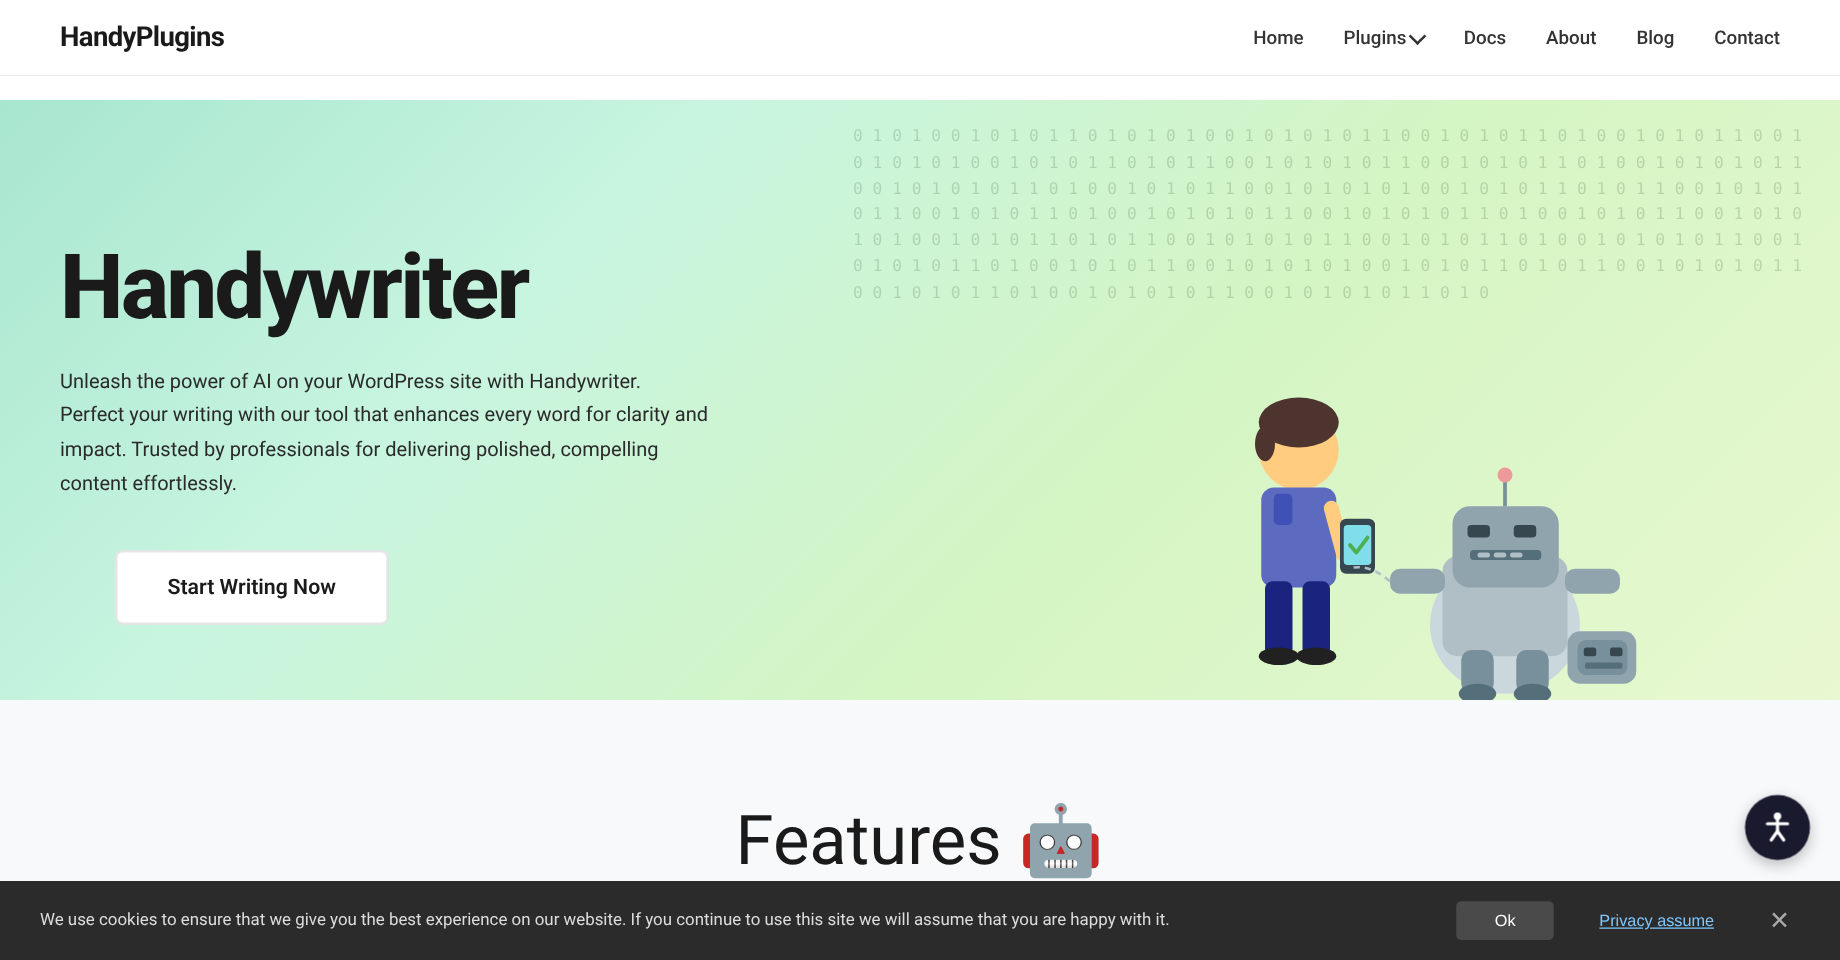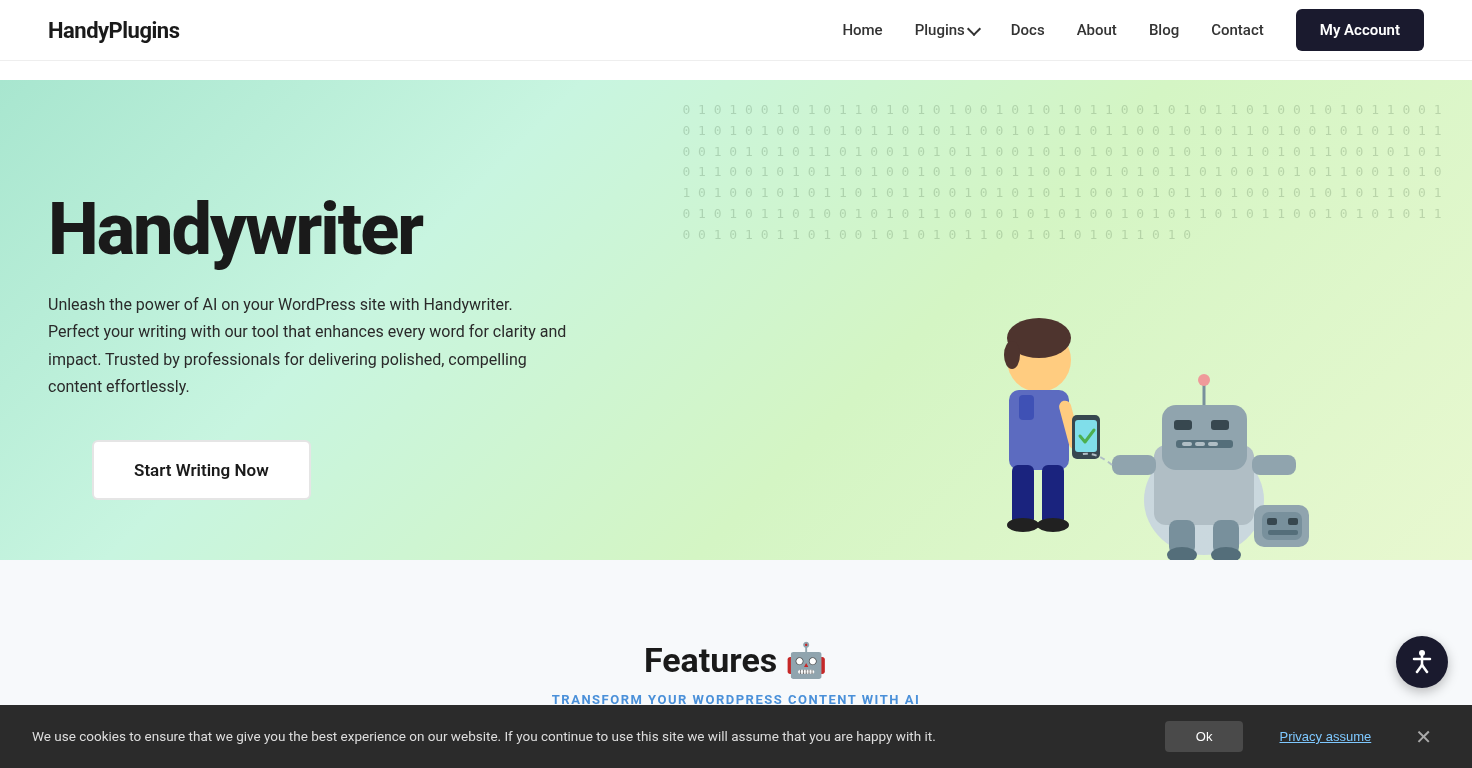--- a/index.html
+++ b/index.html
@@ -137,22 +137,22 @@
       height: 300px;
     }
 
     
     .features {
       background: #f7f9fb;
       padding: 80px 48px 60px;
       text-align: center;
     }
     .features-title {
-      font-size: 34px;
-      font-weight: 700;
+      font-size: 55px;
+      font-weight: 400;
       color: #1a1a1a;
       margin-bottom: 12px;
     }
     .features-subtitle {
       font-size: 13px;
       font-weight: 700;
       color: #4a90d9;
       letter-spacing: 1.5px;
       text-transform: uppercase;
       margin-bottom: 48px;
@@ -251,21 +251,20 @@
   <nav class="nav">
     <a href="#">Home</a>
     <a href="#" class="nav-plugins">
       <span>Plugins</span>
       <span class="chevron-down"></span>
     </a>
     <a href="#">Docs</a>
     <a href="#">About</a>
     <a href="#">Blog</a>
     <a href="#">Contact</a>
-    <a href="#" class="my-account-btn">My Account</a>
   </nav>
 </header>
 
 <section class="hero">
   <div class="binary-bg">0 1 0 1 0 0 1 0 1 0 1 1 0 1 0 1 0 1 0 0 1 0 1 0 1 0 1 1 0 0 1 0 1 0 1 1 0 1 0 0 1 0 1 0 1 1 0 0 1 0 1 0 1 0 1 0 0 1 0 1 0 1 1 0 1 0 1 1 0 0 1 0 1 0 1 0 1 1 0 0 1 0 1 0 1 1 0 1 0 0 1 0 1 0 1 0 1 1 0 0 1 0 1 0 1 0 1 1 0 1 0 0 1 0 1 0 1 1 0 0 1 0 1 0 1 0 1 0 0 1 0 1 0 1 1 0 1 0 1 1 0 0 1 0 1 0 1 0 1 1 0 0 1 0 1 0 1 1 0 1 0 0 1 0 1 0 1 0 1 1 0 0 1 0 1 0 1 0 1 1 0 1 0 0 1 0 1 0 1 1 0 0 1 0 1 0 1 0 1 0 0 1 0 1 0 1 1 0 1 0 1 1 0 0 1 0 1 0 1 0 1 1 0 0 1 0 1 0 1 1 0 1 0 0 1 0 1 0 1 0 1 1 0 0 1 0 1 0 1 0 1 1 0 1 0 0 1 0 1 0 1 1 0 0 1 0 1 0 1 0 1 0 0 1 0 1 0 1 1 0 1 0 1 1 0 0 1 0 1 0 1 0 1 1 0 0 1 0 1 0 1 1 0 1 0 0 1 0 1 0 1 0 1 1 0 0 1 0 1 0 1 0 1 1 0 1 0</div>
   <div class="hero-content">
     <h1 class="hero-title">Handywriter</h1>
     <p class="hero-desc">Unleash the power of AI on your WordPress site with Handywriter. Perfect your writing with our tool that enhances every word for clarity and impact. Trusted by professionals for delivering polished, compelling content effortlessly.</p>
     <a href="#" class="start-btn">Start Writing Now</a>
   </div>

